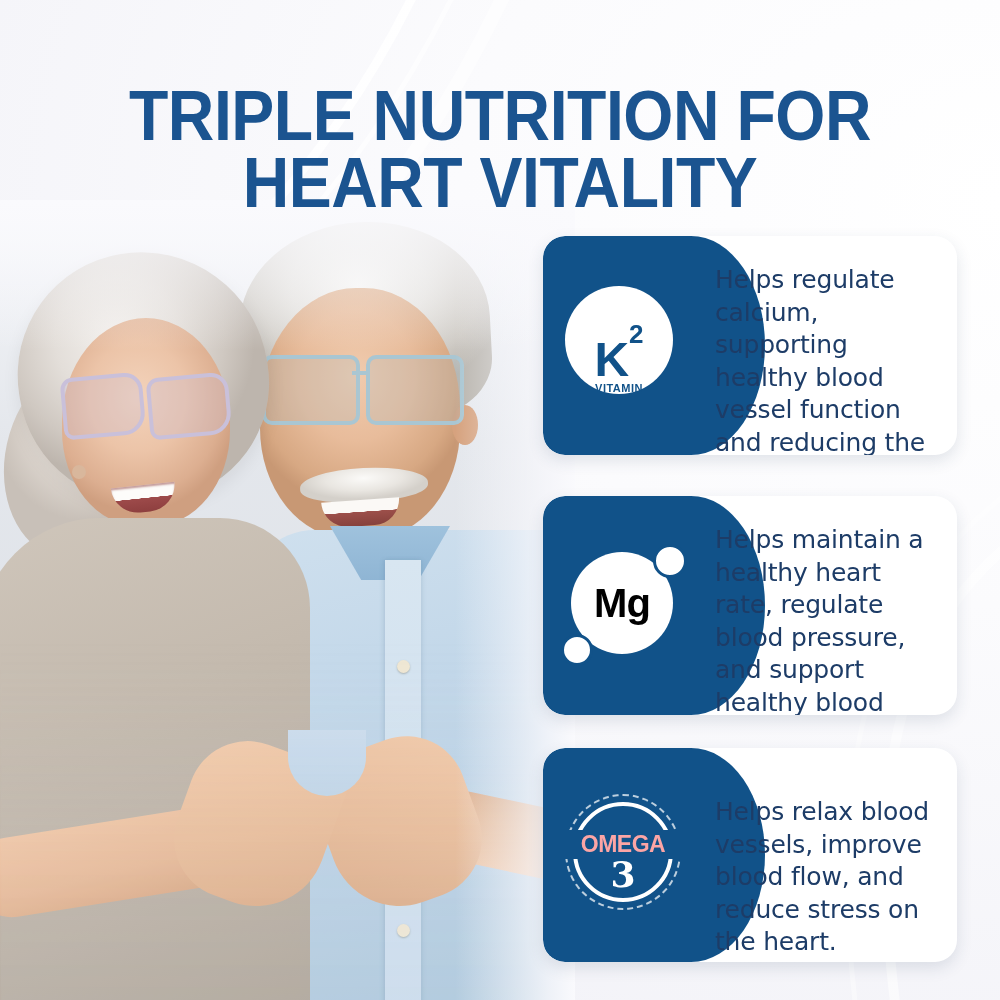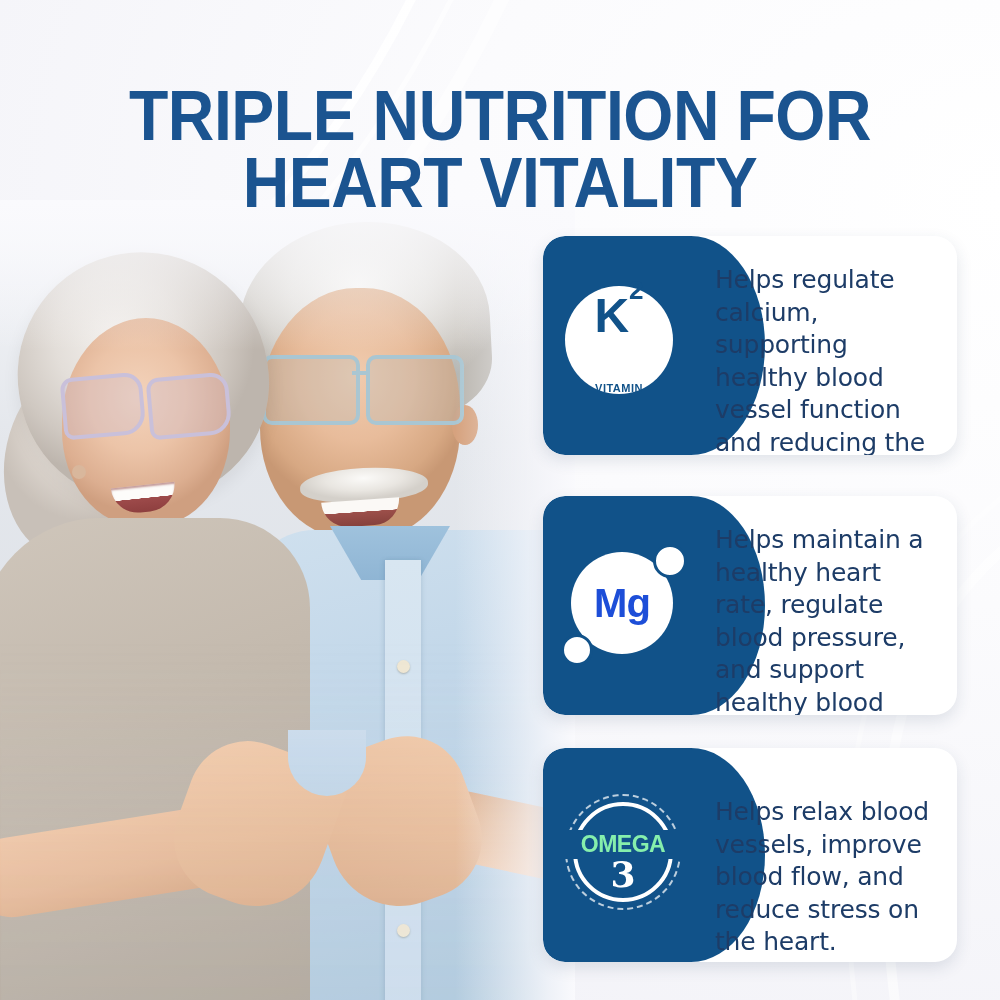--- a/index.html
+++ b/index.html
@@ -193,51 +193,51 @@
   #card2{top:496px;height:219px;}
   #card3{top:748px;height:214px;}
   #card1 .card-text{top:28px;}
   #card2 .card-text{top:28px;}
   #card3 .card-text{top:48px;}
 
   
   .k2-wrap{top:50px;width:108px;height:108px;}
   .k2-circle{
     width:108px;height:108px;border-radius:50%;background:#ffffff;
-    display:flex;flex-direction:column;align-items:center;justify-content:space-between;
+    display:flex;flex-direction:column;align-items:center;justify-content:flex-end;
   }
   .k2-main{
     color:#115289;font-weight:700;font-size:48px;line-height:1;
     font-family:"Liberation Sans",sans-serif;position:relative;margin-top:6px;
   }
   .k2-main sup{font-size:26px;top:-16px;position:relative;}
   .k2-sub{color:#115289;font-size:11px;font-weight:700;letter-spacing:.5px;margin-top:-2px;}
 
   .mg-wrap{top:48px;width:120px;height:120px;}
   .mg-circle{
     position:absolute;left:6px;top:8px;width:102px;height:102px;border-radius:50%;background:#ffffff;
     display:flex;align-items:center;justify-content:center;
   }
-  .mg-text{color:#1d4ed8;font-weight:700;font-size:40px;font-family:"Liberation Sans",sans-serif;letter-spacing:-1px;}
+  .mg-text{color:#000000;font-weight:700;font-size:40px;font-family:"Liberation Sans",sans-serif;letter-spacing:-1px;}
   .mg-dot{position:absolute;border-radius:50%;background:#ffffff;border:3px solid #115289;box-sizing:border-box;}
   .mg-dot1{right:-2px;top:0px;width:34px;height:34px;}
   .mg-dot2{left:-4px;bottom:-2px;width:32px;height:32px;}
 
   .om-wrap{top:46px;width:116px;height:116px;}
   .om-dash{
     position:absolute;left:0;top:0;width:116px;height:116px;border-radius:50%;
     border:2px dashed rgba(255,255,255,.72);box-sizing:border-box;
   }
   .om-ring{
     position:absolute;left:8px;top:8px;width:100px;height:100px;border-radius:50%;
     border:4px solid #ffffff;box-sizing:border-box;
   }
   .om-label{
     position:absolute;left:-2px;top:36px;width:120px;text-align:center;
-    color:#86efac;font-weight:700;font-size:23px;letter-spacing:-.5px;
+    color:#fca5a5;font-weight:700;font-size:23px;letter-spacing:-.5px;
     font-family:"Liberation Sans",sans-serif;
     background:#115289;padding:1px 0;
   }
   .om-num{
     position:absolute;left:0;top:62px;width:116px;text-align:center;
     color:#ffffff;font-weight:700;font-size:36px;line-height:1;
     font-family:"DejaVu Serif","Liberation Serif",serif;
   }
 </style>
 </head>

